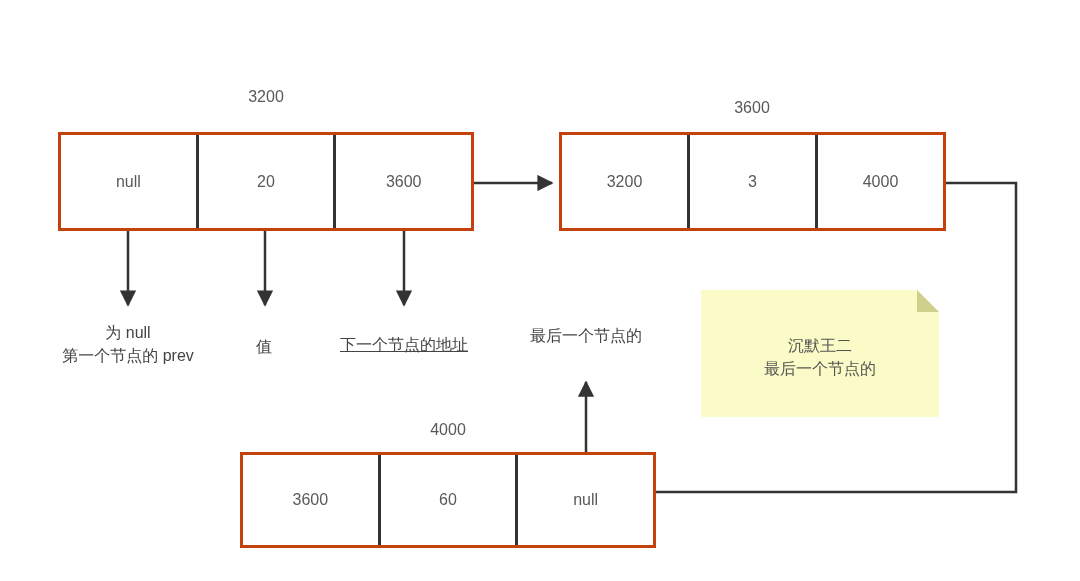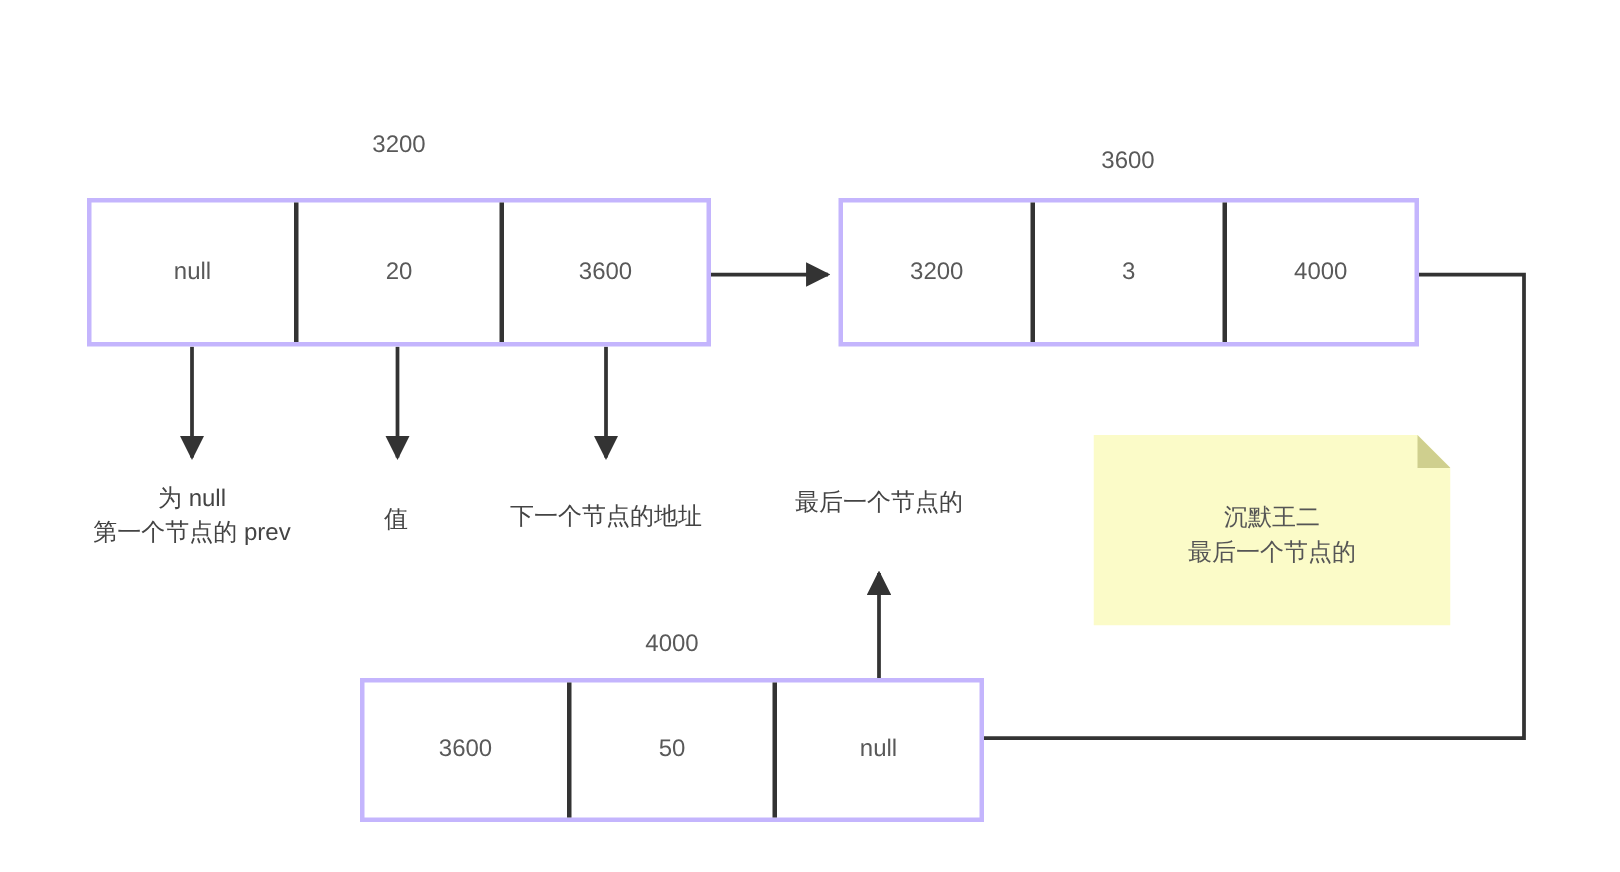--- a/index.html
+++ b/index.html
@@ -20,21 +20,21 @@
     position: absolute;
     left: 0;
     top: 0;
     width: 1080px;
     height: 581px;
     pointer-events: none;
   }
   .node {
     position: absolute;
     display: flex;
-    border: 3px solid #c4b5fd;
+    border: 3px solid #c2410c;
     background: #ffffff;
     box-sizing: border-box;
   }
   .node .cell {
     flex: 1 1 0;
     display: flex;
     align-items: center;
     justify-content: center;
     font-size: 16px;
     color: #595959;
@@ -62,26 +62,26 @@
     position: absolute;
     transform: translateX(-50%);
     font-size: 16px;
     line-height: 23px;
     color: #444444;
     text-align: center;
     white-space: nowrap;
   }
   .anno-prev  { left: 112px; top: 321px; }
   .anno-value { left: 248px; top: 335px; }
-  .anno-next  { left: 388px; top: 333px; }
+  .anno-next  { left: 388px; top: 333px; text-decoration: underline; }
   .anno-last  { left: 570px; top: 324px; text-align: center; }
 
   .sticky-note {
     position: absolute;
-    left: 713px;
+    left: 685px;
     top: 290px;
     width: 238px;
     height: 105px;
   }
   .sticky-note svg.note-shape {
     position: absolute;
     left: 0;
     top: 0;
   }
   .sticky-note .note-text {
@@ -129,21 +129,21 @@
   </div>
 
   <div class="node node2">
     <div class="cell">3200</div>
     <div class="cell">3</div>
     <div class="cell">4000</div>
   </div>
 
   <div class="node node3">
     <div class="cell">3600</div>
-    <div class="cell">50</div>
+    <div class="cell">60</div>
     <div class="cell">null</div>
   </div>
 
   <div class="anno-label anno-prev">
     <div>为 null</div>
     <div>第一个节点的 prev</div>
   </div>
   <div class="anno-label anno-value">值</div>
   <div class="anno-label anno-next">下一个节点的地址</div>
   <div class="anno-label anno-last">

